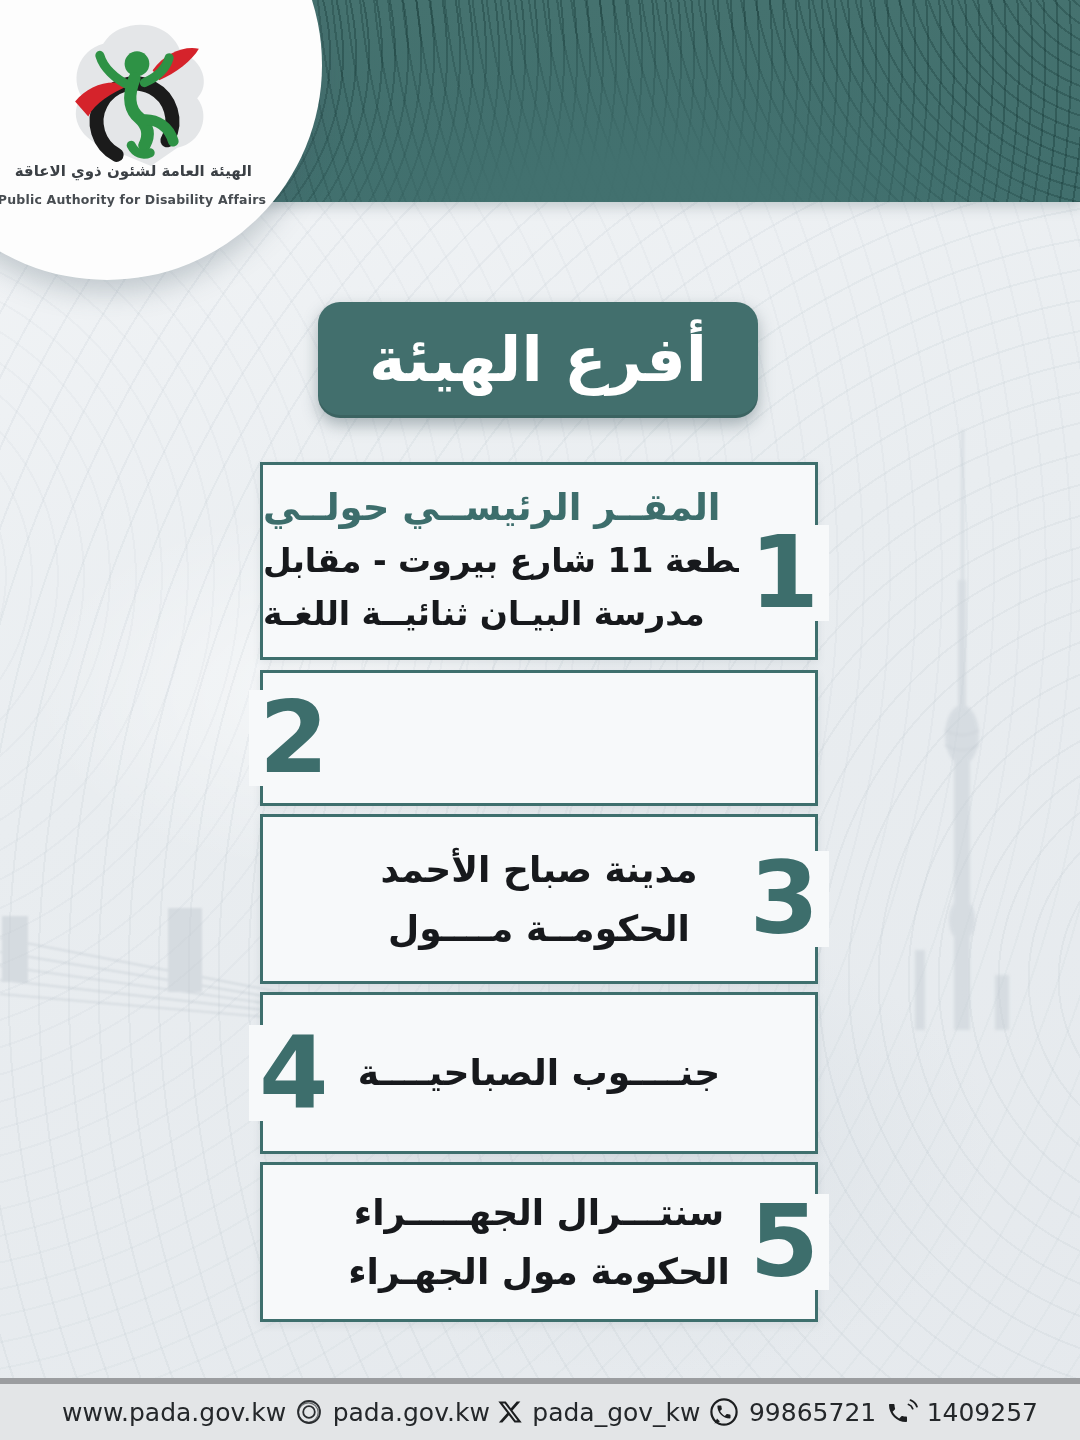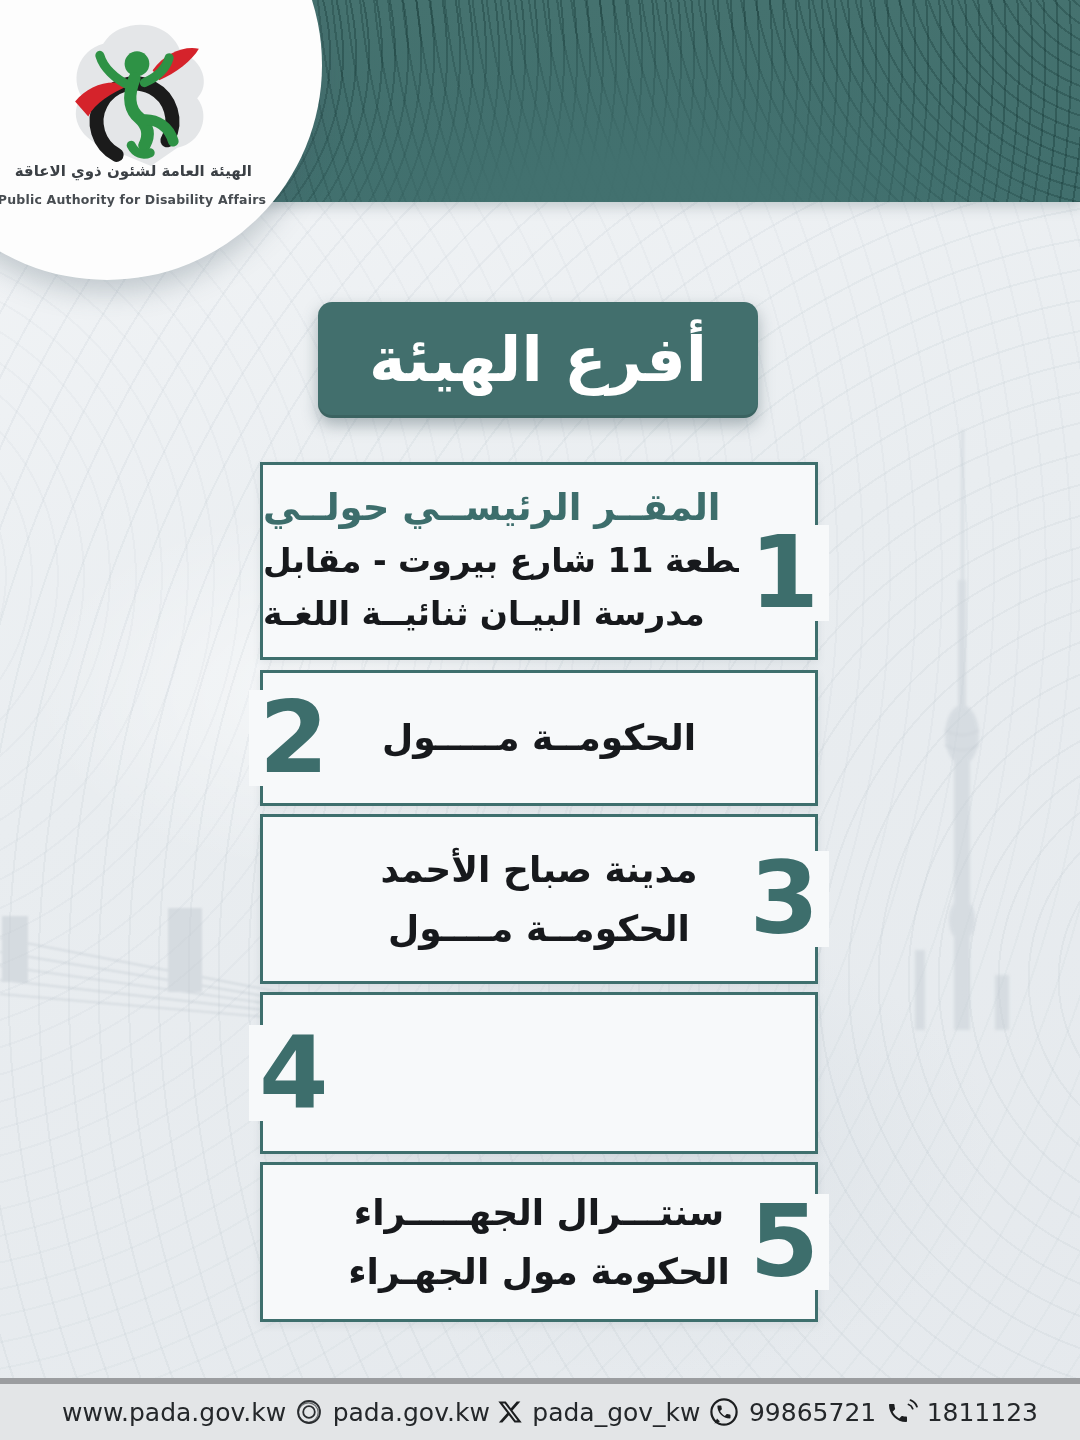--- a/index.html
+++ b/index.html
@@ -33,21 +33,21 @@
   
   .logo-circle{position:absolute;left:-108px;top:-150px;width:430px;height:430px;border-radius:50%;
     background:#fdfdfd;z-index:2;box-shadow:0 12px 28px rgba(70,90,100,.28);}
   .logo-fig{position:absolute;left:160px;top:170px;}
   .logo-ar{position:absolute;left:120px;top:312px;width:240px;
     font-size:15px;font-weight:700;color:#3b4045;direction:rtl;}
   .logo-en{position:absolute;left:100px;top:342px;width:280px;text-align:center;
     font-size:12.5px;font-weight:600;color:#474c51;letter-spacing:.2px;}
   
   .title-banner{position:absolute;left:318px;top:302px;width:440px;height:116px;z-index:3;
-    background:#426f6d;border-radius:14px;display:flex;align-items:center;justify-content:center;
+    background:#426f6d;border-radius:22px;display:flex;align-items:center;justify-content:center;
     box-shadow:0 7px 16px rgba(55,80,88,.38), inset 0 -3px 0 rgba(0,0,0,.10);}
   .title-banner span{color:#fff;font-size:62px;font-weight:700;direction:rtl;line-height:1;}
   
   .branch{position:absolute;left:260px;width:558px;box-sizing:border-box;z-index:2;
     background:#f7f9fa;border:3px solid #3e6f6d;
     display:flex;flex-direction:column;align-items:center;justify-content:center;
     direction:rtl;text-align:center;box-shadow:0 3px 8px rgba(70,90,100,.10);}
   .b1{top:462px;height:198px;align-items:flex-end;}
   .b2{top:670px;height:136px;}
   .b3{top:814px;height:170px;}
@@ -134,31 +134,31 @@
   </div>
 
   <div class="branch b1">
     <div class="branch-heading">المقــر الرئيســي حولــي</div>
     <div class="branch-line">قطعة 11 شارع بيروت - مقابل</div>
     <div class="branch-line">مدرسة البيـان ثنائيــة اللغـة</div>
     <div class="branch-num num-right">1</div>
   </div>
 
   <div class="branch b2">
-    <div class="branch-line">الحكومــة مـــــول</div>
     <div class="branch-num num-left">2</div>
   </div>
 
   <div class="branch b3">
     <div class="branch-line">مدينة صباح الأحمد</div>
     <div class="branch-line">الحكومــة مــــول</div>
     <div class="branch-num num-right">3</div>
   </div>
 
   <div class="branch b4">
+    <div class="branch-line">جنــــوب الصباحيــــة</div>
     <div class="branch-num num-left">4</div>
   </div>
 
   <div class="branch b5">
     <div class="branch-line">سنتـــرال الجهـــــراء</div>
     <div class="branch-line">الحكومة مول الجهـراء</div>
     <div class="branch-num num-right">5</div>
   </div>
 
   <div class="footer">
@@ -197,17 +197,17 @@
     <div class="f-item">
       <svg width="34" height="30" viewBox="0 0 34 30">
         <g transform="translate(2,4) scale(1.0)">
           <path fill="#1c1e20" d="M6.62 10.79c1.44 2.83 3.76 5.14 6.59 6.59l2.2-2.2c.27-.27.67-.36 1.02-.24 1.12.37 2.33.57 3.57.57.55 0 1 .45 1 1V20c0 .55-.45 1-1 1-9.39 0-17-7.61-17-17 0-.55.45-1 1-1h3.5c.55 0 1 .45 1 1 0 1.25.2 2.45.57 3.57.11.35.03.74-.25 1.02l-2.2 2.2z"></path>
         </g>
         <g fill="none" stroke="#1c1e20" stroke-width="1.8" stroke-linecap="round">
           <path d="M24.5 7.5 a6.5 6.5 0 0 1 4.2 4.2"></path>
           <path d="M26.5 3.2 a11 11 0 0 1 6.4 6.4"></path>
         </g>
       </svg>
-      <span>1811123</span>
+      <span>1409257</span>
     </div>
 
   </div>
 </div>
 
 </body></html>

